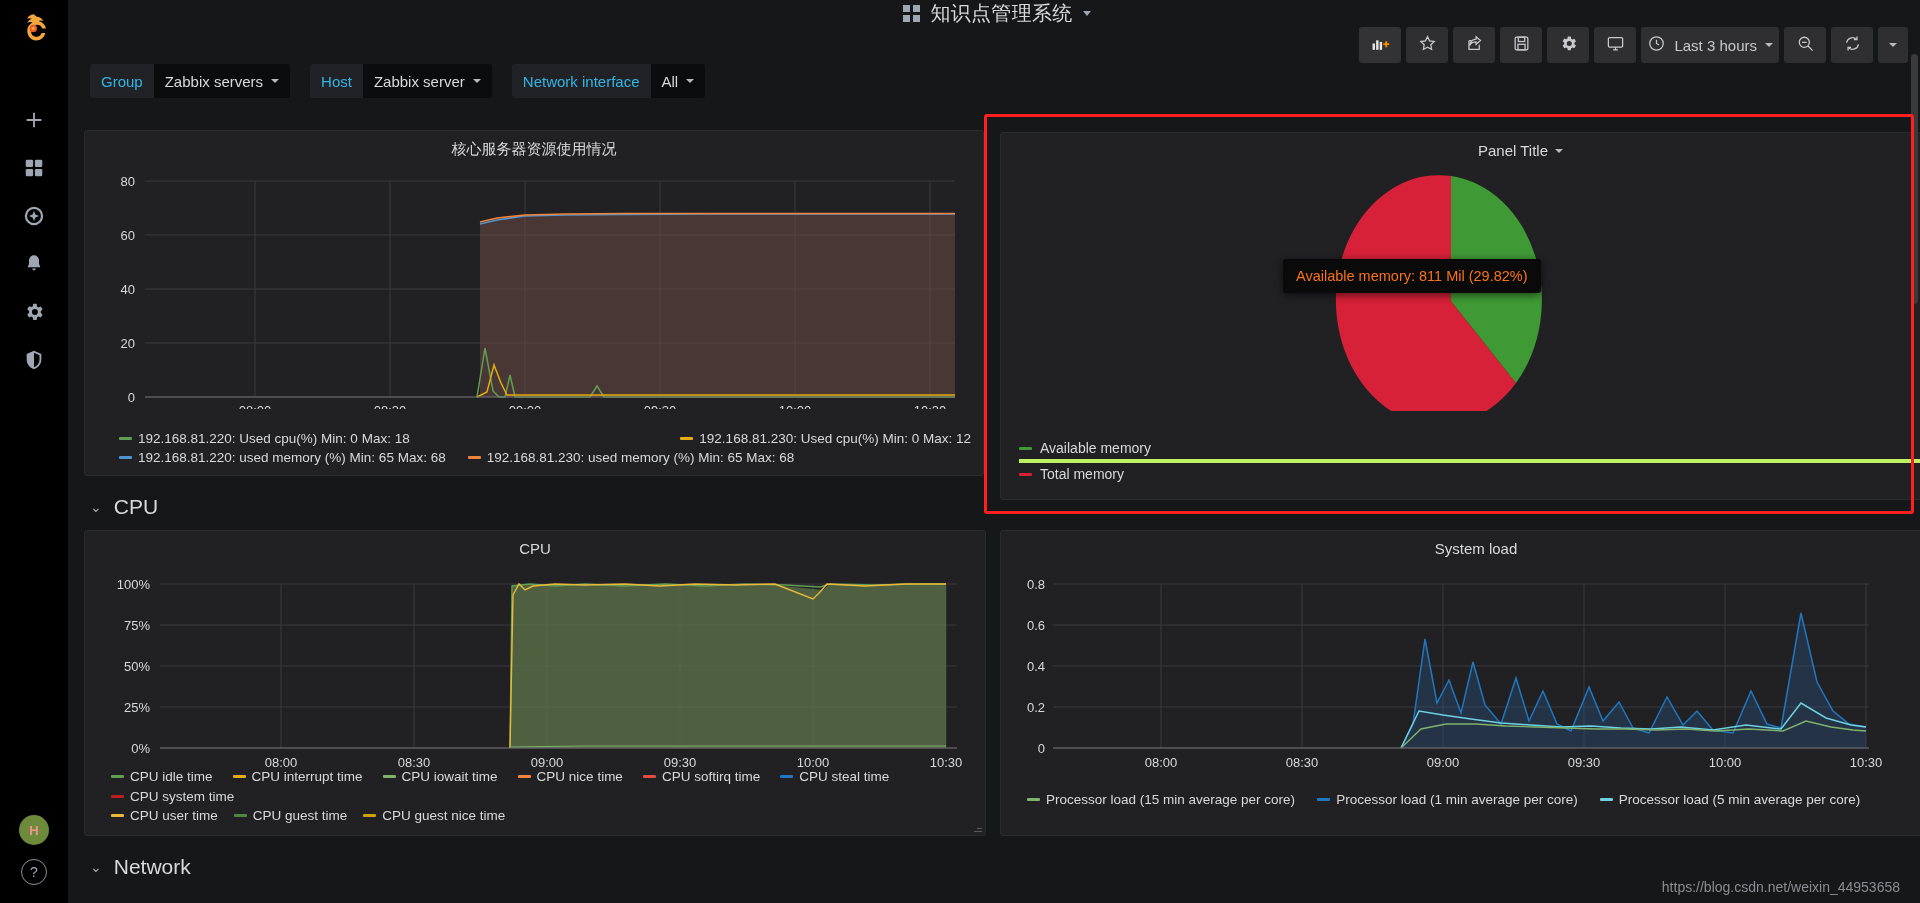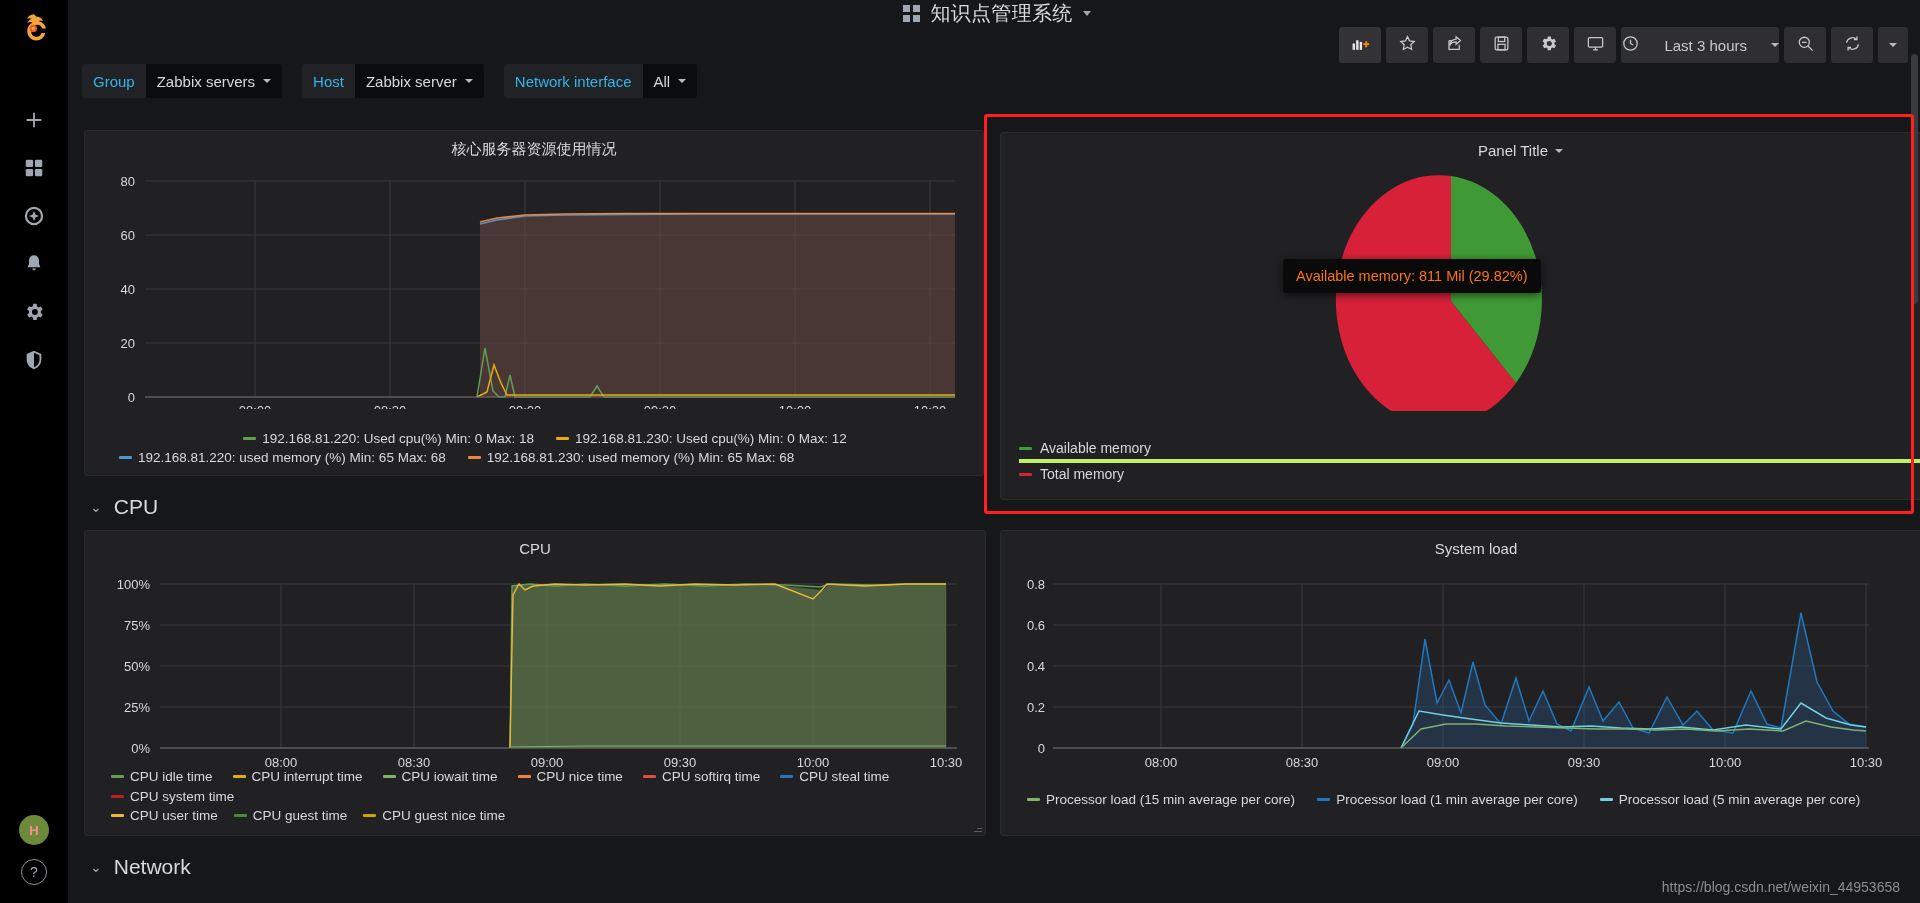--- a/index.html
+++ b/index.html
@@ -59,28 +59,28 @@
   .caret { border-left: 4.5px solid transparent; border-right: 4.5px solid transparent; border-top: 5px solid #9fa7b3; display: inline-block; }
   .caret-sm { border-left: 4px solid transparent; border-right: 4px solid transparent; border-top: 4.5px solid #b7babf; display: inline-block; }
   .topnav-right { margin-left: auto; display: flex; align-items: center; gap: 5px; }
   .tn-btn {
     height: 36px; min-width: 42px; padding: 0 11px; background: #2f2f32; border-radius: 3px;
     display: flex; align-items: center; justify-content: center; gap: 7px;
     color: #c7c9cd; cursor: pointer; font-size: 15px;
   }
   .tn-btn.accent { background: #333336; }
   .tn-btn svg { width: 19px; height: 19px; fill: none; stroke: #c7c9cd; stroke-width: 1.6; }
-  .tn-time { gap: 24px; padding: 0 0; }
+  .tn-time { gap: 8px; padding: 0 6px; }
   .tn-time .lbl { color: #c7c9cd; font-size: 15px; white-space: nowrap; }
   .tn-btn.narrow { min-width: 30px; padding: 0 8px; }
 
   
   .submenu {
     position: absolute; left: 68px; top: 52px; right: 0; height: 58px;
-    display: flex; align-items: center; padding-left: 14px; gap: 20px;
+    display: flex; align-items: center; padding-left: 22px; gap: 20px;
   }
   .var-group { display: flex; align-items: stretch; height: 34px; border-radius: 3px; overflow: hidden; }
   .var-label {
     background: #202226; color: #33b5e5; font-size: 15px;
     display: flex; align-items: center; padding: 0 11px;
   }
   .var-value {
     background: #0b0c0e; color: #d8d9da; font-size: 15px;
     display: flex; align-items: center; gap: 8px; padding: 0 11px; cursor: pointer;
   }
@@ -366,21 +366,21 @@
       <g class="axis-txt" text-anchor="middle">
         <text x="170" y="256">08:00</text>
           <text x="305" y="256">08:30</text>
         <text x="440" y="256">09:00</text>
           <text x="575" y="256">09:30</text>
         <text x="710" y="256">10:00</text>
           <text x="845" y="256">10:30</text>
       </g>
     </svg>
     <div class="legend-wrap" style="bottom:10px;">
-      <div class="legend-row" style="justify-content:center;padding-left:22px;gap:6px 22px;">
+      <div class="legend-row" style="justify-content:space-between;padding-left:22px;gap:6px 22px;">
         <span class="lg-item">
           <i class="lg-swatch" style="background:#629e51"></i>
           <span>192.168.81.220: Used cpu(%)  Min: 0  Max: 18</span>
         </span>
         <span class="lg-item">
           <i class="lg-swatch" style="background:#e5ac0e"></i>
           <span>192.168.81.230: Used cpu(%)  Min: 0  Max: 12</span>
         </span>
       </div>
       <div class="legend-row" style="justify-content:flex-start;padding-left:22px;gap:6px 22px;margin-top:4px;">

